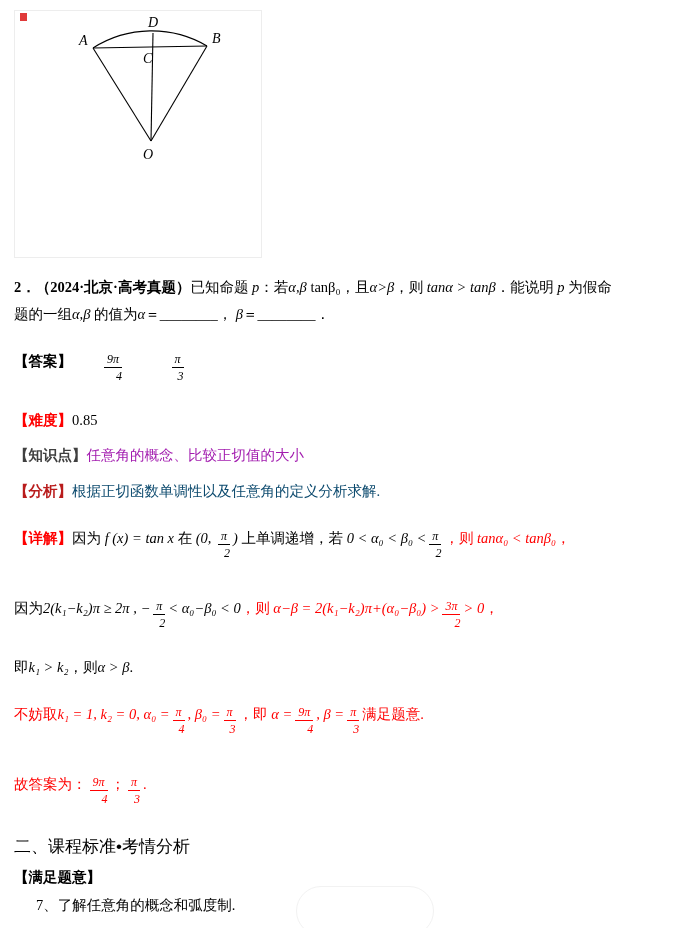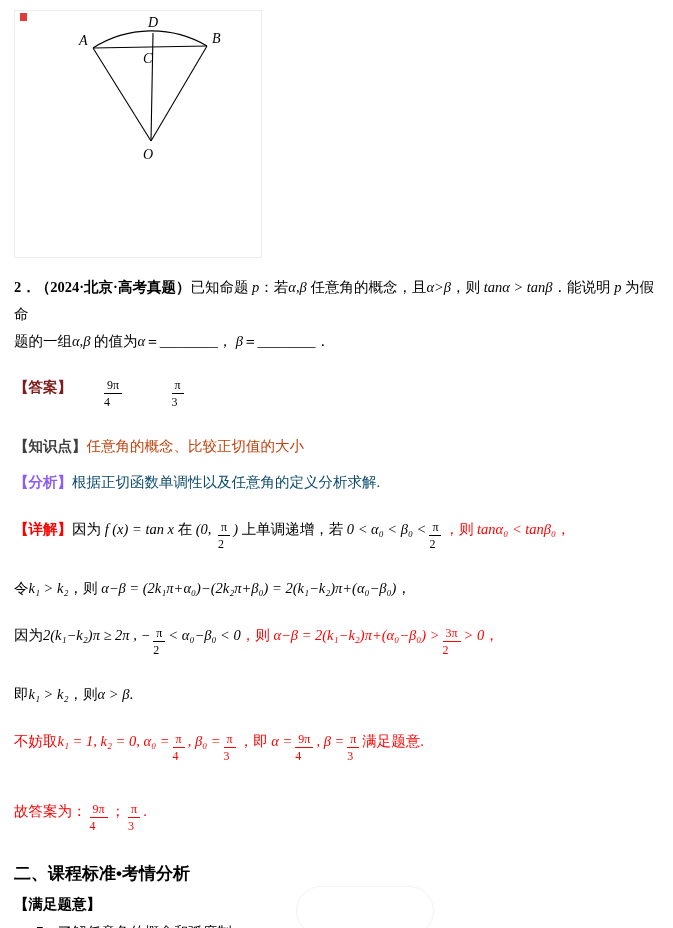--- a/index.html
+++ b/index.html
@@ -22,29 +22,29 @@
 
   
   .content{position:absolute;left:0;top:262px;width:673px;}
   .line{margin:0 16px 0 14px;line-height:1.85;}
   .q{margin-top:12px;}
   .meta{margin-top:9px;}
   .detail{margin-top:9px;}
   .mi{font-style:italic;font-family:"Liberation Serif",serif;}
 
   .frac{
-    display:inline-block;vertical-align:-0.95em;text-align:left;
-    line-height:1;margin:16px 3px;
+    display:inline-block;vertical-align:-0.95em;text-align:right;
+    line-height:1;margin:16px 3px;font-style:italic;
   }
   .frac .num{display:block;font-size:12px;padding:0 3px 2px;border-bottom:1px solid currentColor;}
   .frac .den{display:block;font-size:12px;padding-top:2px;}
 
   .section-heading{
     margin:14px 0 0 14px;font-family:"Liberation Sans","DejaVu Sans",sans-serif;
-    font-weight:bold;font-size:17px;color:#000;
+    font-weight:normal;font-size:17px;color:#000;
   }
   .standard-label{
     margin:10px 0 0 14px;font-family:"Liberation Sans","DejaVu Sans",sans-serif;
     font-weight:bold;font-size:14.5px;
   }
   .list-item{margin:6px 16px 0 36px;line-height:1.7;}
 
   .white-blob{
     position:absolute;left:296px;top:886px;width:136px;height:48px;
     background:#ffffff;border-radius:26px;border:1px solid #f2f2f2;
@@ -69,27 +69,27 @@
 
       <text class="fig-label" x="64" y="34">A</text>
       <text class="fig-label" x="197" y="32">B</text>
       <text class="fig-label" x="133" y="16">D</text>
       <text class="fig-label" x="128" y="52">C</text>
       <text class="fig-label" x="128" y="148">O</text>
     </svg>
   </div>
 
   <div class="content">
-    <p class="line q"><span style="font-weight: bold;">2．</span><span style="font-weight: bold;">（2024·北京·高考真题）</span><span>已知命题 </span><span class="mi">p</span><span>：若</span><span class="mi">α,β</span><span> 任意角的概念，且</span><span class="mi">α&gt;β</span><span>，则 </span><span class="mi">tanα &gt; tanβ</span><span>．能说明 </span><span class="mi">p</span><span> 为假命</span></p>
+    <p class="line q"><span style="font-weight: bold;">2．</span><span style="font-weight: bold;">（2024·北京·高考真题）</span><span>已知命题 </span><span class="mi">p</span><span>：若</span><span class="mi">α,β</span><span> tanβ₀，且</span><span class="mi">α&gt;β</span><span>，则 </span><span class="mi">tanα &gt; tanβ</span><span>．能说明 </span><span class="mi">p</span><span> 为假命</span></p>
     <p class="line"><span>题的一组</span><span class="mi">α,β</span><span> 的值为</span><span class="mi">α</span><span>＝________，  </span><span class="mi">β</span><span>＝________．</span></p>
-    <p class="line meta"><span style="color: #7f1d1d; font-weight: bold; text-align: center;">【答案】</span><span>　　</span><span class="frac"><span class="num">9π</span><span class="den">4</span></span><span>　　　</span><span class="frac"><span class="num">π</span><span class="den">3</span></span></p>
-    <p class="line meta"><span style="color: #404040; font-weight: bold;">【知识点】</span><span style="color: #c2410c;">任意角的概念、比较正切值的大小</span></p>
-    <p class="line meta"><span style="color: #8b5cf6; font-weight: bold;">【分析】</span><span style="color: #0c4a6e;">根据正切函数单调性以及任意角的定义分析求解.</span></p>
+    <p class="line meta"><span style="color: #000000; font-weight: bold; text-align: center;">【答案】</span><span>　　</span><span class="frac"><span class="num">9π</span><span class="den">4</span></span><span>　　　</span><span class="frac"><span class="num">π</span><span class="den">3</span></span></p>
+    <p class="line meta"><span style="color: rgb(255, 0, 0); font-weight: bold;">【难度】</span><span>0.85</span></p>
+    <p class="line meta"><span style="color: #404040; font-weight: bold;">【知识点】</span><span style="color: #a21caf;">任意角的概念、比较正切值的大小</span></p>
+    <p class="line meta"><span style="color: #b91c1c; font-weight: bold;">【分析】</span><span style="color: #0c4a6e;">根据正切函数单调性以及任意角的定义分析求解.</span></p>
     <p class="line detail"><span style="color: rgb(255, 0, 0); font-weight: bold;">【详解】</span><span>因为 </span><span class="mi">f (x) = tan x</span><span> 在 </span><span class="mi">(0, </span><span class="frac"><span class="num">π</span><span class="den">2</span></span><span class="mi">)</span><span> 上单调递增，若 </span><span class="mi">0 &lt; α₀ &lt; β₀ &lt;</span><span class="frac"><span class="num">π</span><span class="den">2</span></span><span style="color: rgb(255, 0, 0);">，则 </span><span class="mi" style="color: rgb(255, 0, 0);">tanα₀ &lt; tanβ₀</span><span style="color: rgb(255, 0, 0);">，</span></p>
-    <p class="line detail"><span>令</span><span class="mi">k₁ &gt; k₂</span><span>，则 </span><span class="mi">α−β = (2k₁π+α₀)−(2k₂π+β₀) = 2(k₁−k₂)π+(α₀−β₀)</span><span>，</span></p>
     <p class="line detail"><span>因为</span><span class="mi">2(k₁−k₂)π ≥ 2π , −</span><span class="frac"><span class="num">π</span><span class="den">2</span></span><span class="mi">&lt; α₀−β₀ &lt; 0</span><span style="color: rgb(255, 0, 0);">，则 </span><span class="mi" style="color: rgb(255, 0, 0);">α−β = 2(k₁−k₂)π+(α₀−β₀) &gt;</span><span class="frac" style="color: rgb(255, 0, 0);"><span class="num">3π</span><span class="den">2</span></span><span class="mi" style="color: rgb(255, 0, 0);">&gt; 0</span><span style="color: rgb(255, 0, 0);">，</span></p>
     <p class="line detail"><span>即</span><span class="mi">k₁ &gt; k₂</span><span>，则</span><span class="mi">α &gt; β</span><span>.</span></p>
     <p class="line detail"><span style="color: rgb(255, 0, 0);">不妨取</span><span class="mi" style="color: rgb(255, 0, 0);">k₁ = 1, k₂ = 0, α₀ =</span><span class="frac" style="color: rgb(255, 0, 0);"><span class="num">π</span><span class="den">4</span></span><span class="mi" style="color: rgb(255, 0, 0);">, β₀ =</span><span class="frac" style="color: rgb(255, 0, 0);"><span class="num">π</span><span class="den">3</span></span><span style="color: rgb(255, 0, 0);">，即 </span><span class="mi" style="color: rgb(255, 0, 0);">α =</span><span class="frac" style="color: rgb(255, 0, 0);"><span class="num">9π</span><span class="den">4</span></span><span class="mi" style="color: rgb(255, 0, 0);">, β =</span><span class="frac" style="color: rgb(255, 0, 0);"><span class="num">π</span><span class="den">3</span></span><span style="color: rgb(255, 0, 0);">满足题意.</span></p>
     <p class="line detail"><span style="color: rgb(255, 0, 0);">故答案为：</span><span class="frac" style="color: rgb(255, 0, 0);"><span class="num">9π</span><span class="den">4</span></span><span style="color: rgb(255, 0, 0);">；</span><span class="frac" style="color: rgb(255, 0, 0);"><span class="num">π</span><span class="den">3</span></span><span style="color: rgb(255, 0, 0);">.</span></p>
 
     <h2 class="section-heading">二、课程标准•考情分析</h2>
     <p class="standard-label">【满足题意】</p>
     <p class="list-item">7、了解任意角的概念和弧度制.</p>
     <p class="list-item">2、能进行弧度与角度的互化，体会引入弧度制</p>
   </div>

